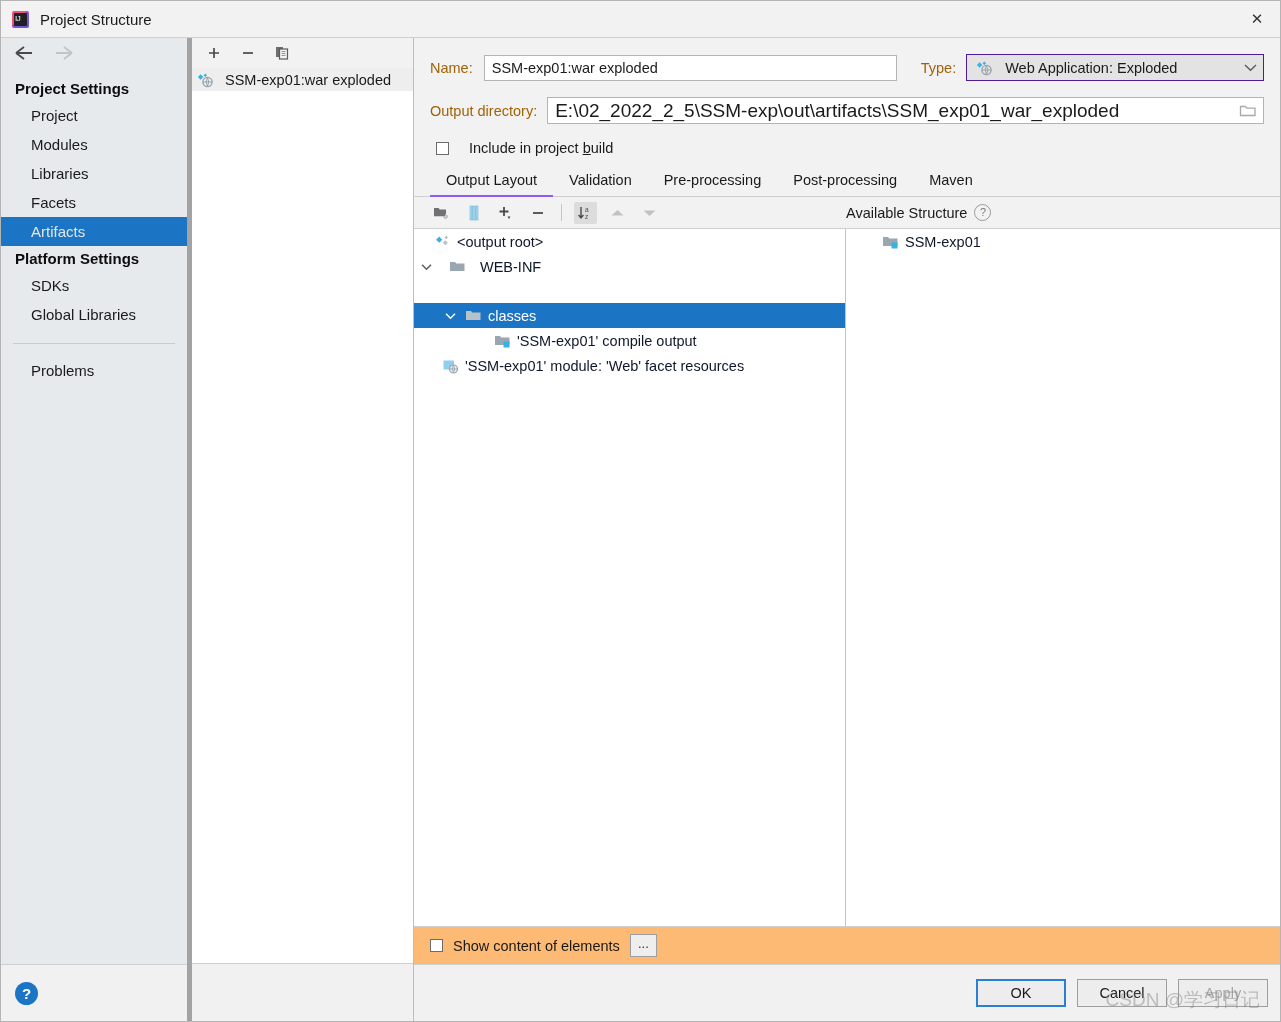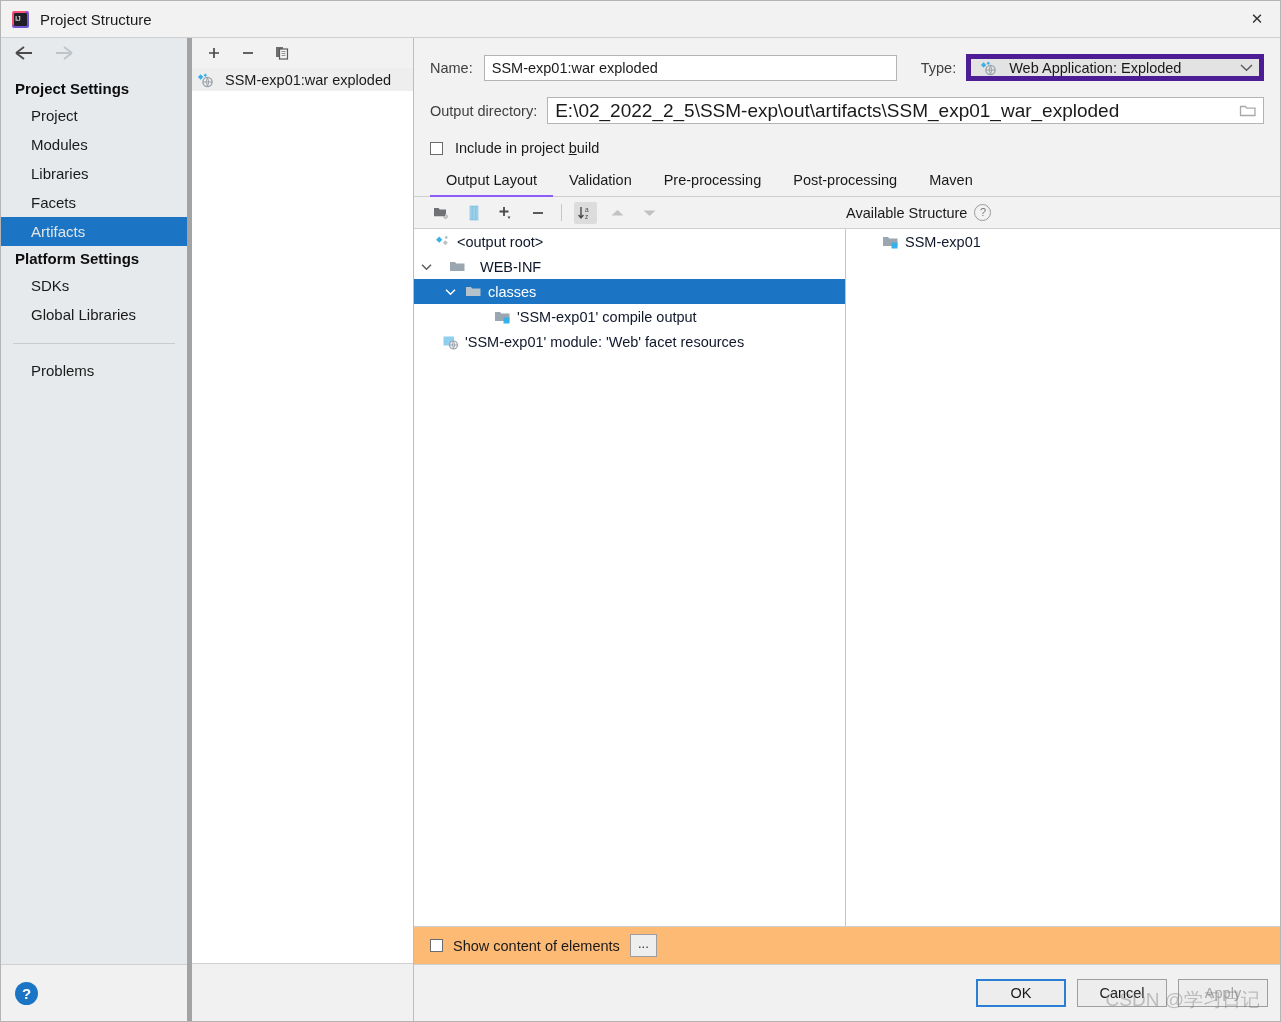--- a/index.html
+++ b/index.html
@@ -216,21 +216,21 @@
   .form-area {
     padding: 16px 16px 0 16px;
   }
   .form-row {
     display: flex;
     align-items: center;
     margin-bottom: 16px;
   }
   .field-label {
     font-size: 14.5px;
-    color: #404040;
+    color: #a16207;
     white-space: nowrap;
   }
   .text-input {
     border: 1px solid #b4b4b4;
     background: #ffffff;
     height: 26px;
     line-height: 26px;
     padding: 0 7px;
     box-sizing: border-box;
     font-size: 14.5px;
@@ -238,21 +238,21 @@
     font-family: "Liberation Sans", sans-serif;
     outline: none;
   }
   #name-input { width: 413px; margin-left: 11px; }
   .type-label { margin-left: 24px; }
   .combo {
     margin-left: 10px;
     flex: 1;
     min-width: 0;
     height: 27px;
-    border: 5px solid #4c1d95;
+    border: 1px solid #4c1d95;
     background: #e3e3e3;
     display: flex;
     align-items: center;
     padding: 0 6px 0 8px;
     box-sizing: border-box;
     gap: 7px;
     font-size: 14.5px;
   }
   .combo .combo-text { flex: 1; }
   .chev {
@@ -287,22 +287,23 @@
     width: 30px;
     height: 25px;
     display: flex;
     align-items: center;
     justify-content: center;
     color: #a9a9a9;
   }
   .cb-row {
     display: flex;
     align-items: center;
-    gap: 12px;
+    gap: 20px;
     margin-bottom: 10px;
+    margin-left: 6px;
   }
   .checkbox {
     width: 13px; height: 13px;
     border: 1px solid #6b6b6b;
     background: #fff;
     box-sizing: border-box;
   }
   .cb-label { font-size: 14.5px; }
   .cb-label u { text-decoration: underline; }
 
@@ -713,21 +714,21 @@
                 </svg>
             </span>
             <span class="tree-icon" style="margin-left:7px;">
               <svg width="18" height="15" viewBox="0 0 18 15">
                 <path d="M1 3 h5 l1.3 1.6 h8.2 v7.4 h-14.5 z" fill="#9aa7b0"></path>
               </svg>
             </span>
             <span>WEB-INF</span>
           </div>
 
-          <div class="tree-row selected" style="padding-left:28px;">
+          <div class="tree-row selected" style="padding-left:28px;margin-top:24px;">
             <span class="twisty">
               <svg width="11" height="8" viewBox="0 0 11 8">
                   <path d="M1 1.8 L5.5 6.2 L10 1.8" stroke="#ffffff" stroke-width="1.5" fill="none"></path>
                 </svg>
             </span>
             <span class="tree-icon" style="margin-left:7px;">
               <svg width="18" height="15" viewBox="0 0 18 15">
                 <path d="M1 3 h5 l1.3 1.6 h8.2 v7.4 h-14.5 z" fill="#b6c2ca"></path>
               </svg>
             </span>

